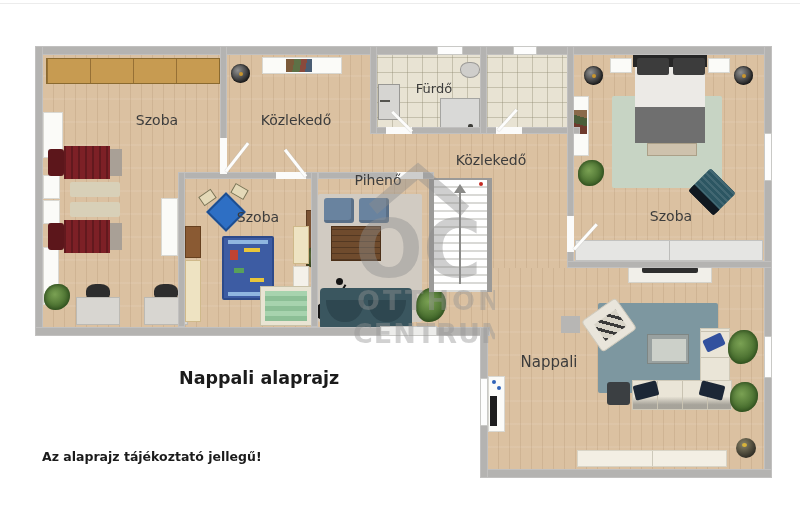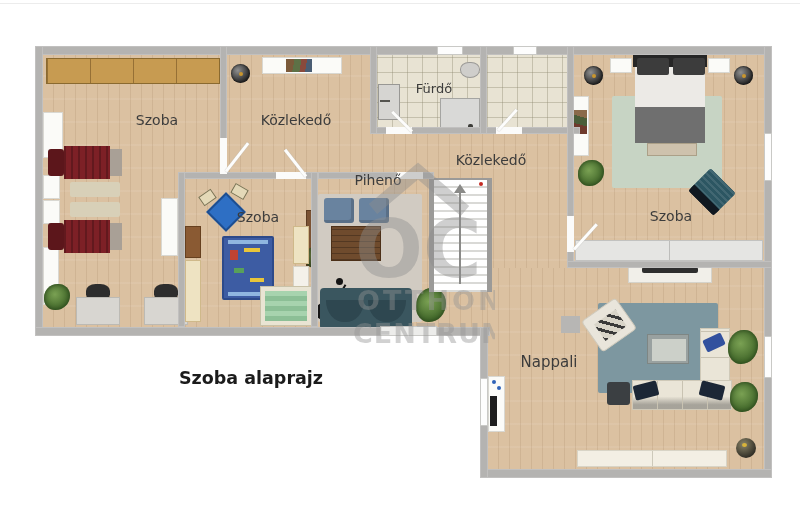--- a/index.html
+++ b/index.html
@@ -214,15 +214,16 @@
 
   <div class="wm" style="left:325px;top:155px;width:170px;height:200px">
     <svg width="170" height="200" viewBox="0 0 170 200">
       <path d="M48 54 L93 16 L140 56" fill="none" stroke="#8e8e8e" stroke-width="13"></path>
       <text x="30" y="122" font-size="80" font-weight="bold" fill="#8e8e8e">OC</text>
       <text x="32" y="155" font-size="27" font-weight="bold" fill="#949494" letter-spacing="3">OTTHON</text>
       <text x="28" y="188" font-size="27" font-weight="bold" fill="#949494" letter-spacing="1">CENTRUM</text>
     </svg>
   </div>
 
-  <div class="titles" style="left:179px;top:368px;font-size:17.5px">Szoba alaprajz</div>
+  <div class="titles" style="left:179px;top:368px;font-size:17.5px">Nappali alaprajz</div>
+  <div class="titles" style="left:42px;top:449px;font-size:12.5px">Az alaprajz tájékoztató jellegű!</div>
 
 </div>
 
 </body></html>

